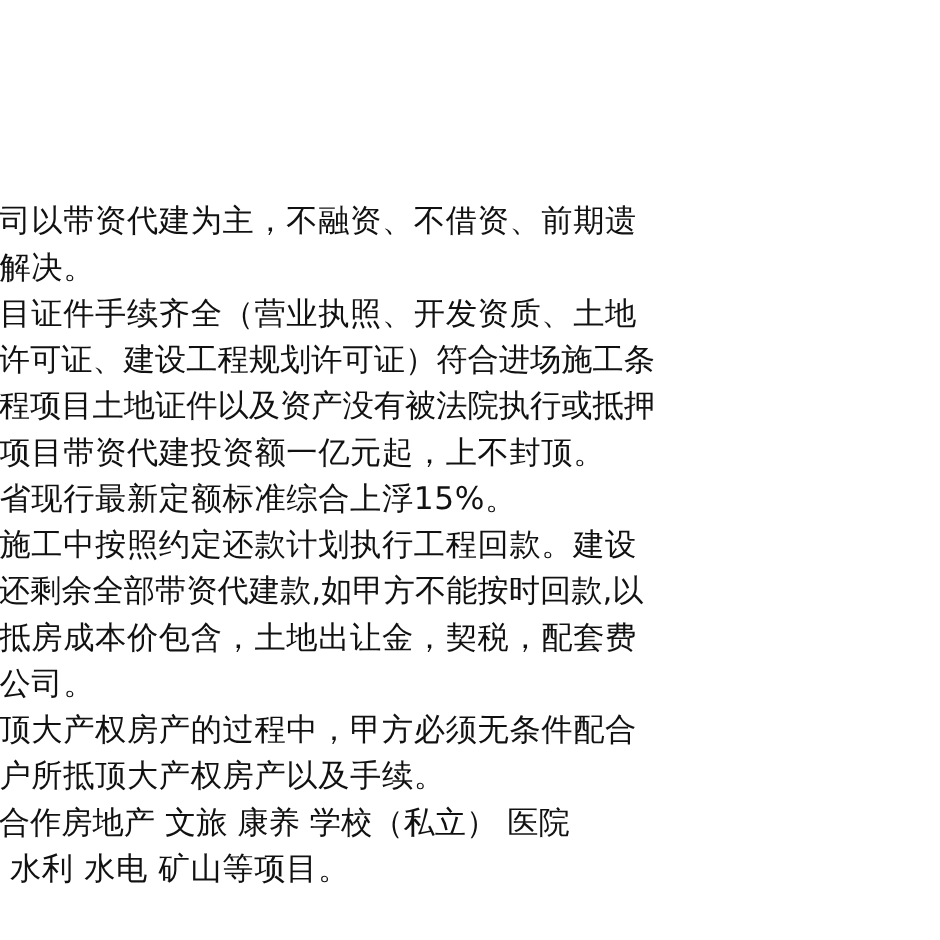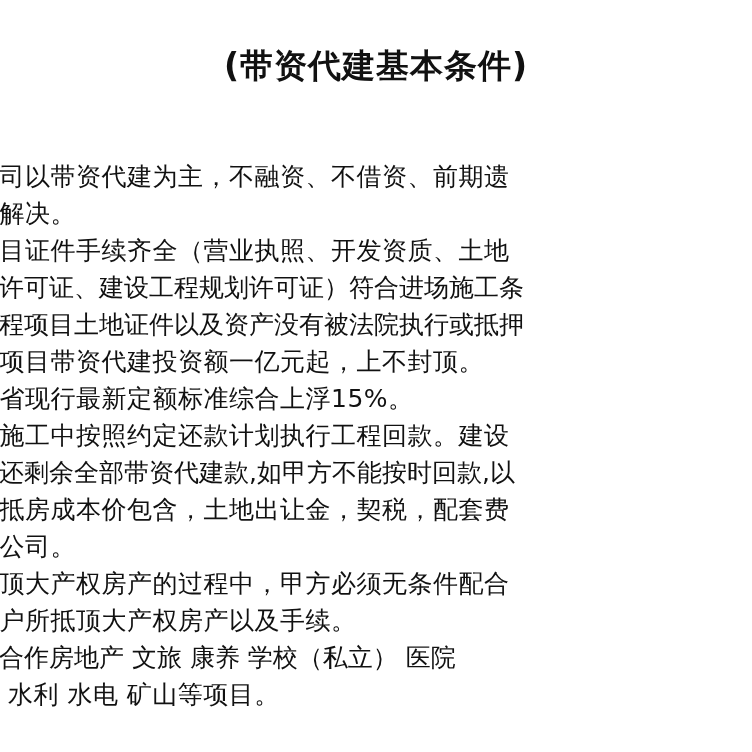--- a/index.html
+++ b/index.html
@@ -52,21 +52,20 @@
   }
   .line.tight {
     letter-spacing: 0px;
   }
 </style>
 </head>
 <body>
 
 <div class="page">
 
-  <div class="doc-title">(带资代建基本条件)</div>
 
   <div class="body-block">
     <span class="line">公司以带资代建为主，不融资、不借资、前期遗</span>
     <span class="line">行解决。</span>
     <span class="line">项目证件手续齐全（营业执照、开发资质、土地</span>
     <span class="line tight">划许可证、建设工程规划许可证）符合进场施工条</span>
     <span class="line tight">工程项目土地证件以及资产没有被法院执行或抵押</span>
     <span class="line">程项目带资代建投资额一亿元起，上不封顶。</span>
     <span class="line">各省现行最新定额标准综合上浮15%。</span>
     <span class="line">设施工中按照约定还款计划执行工程回款。建设</span>

